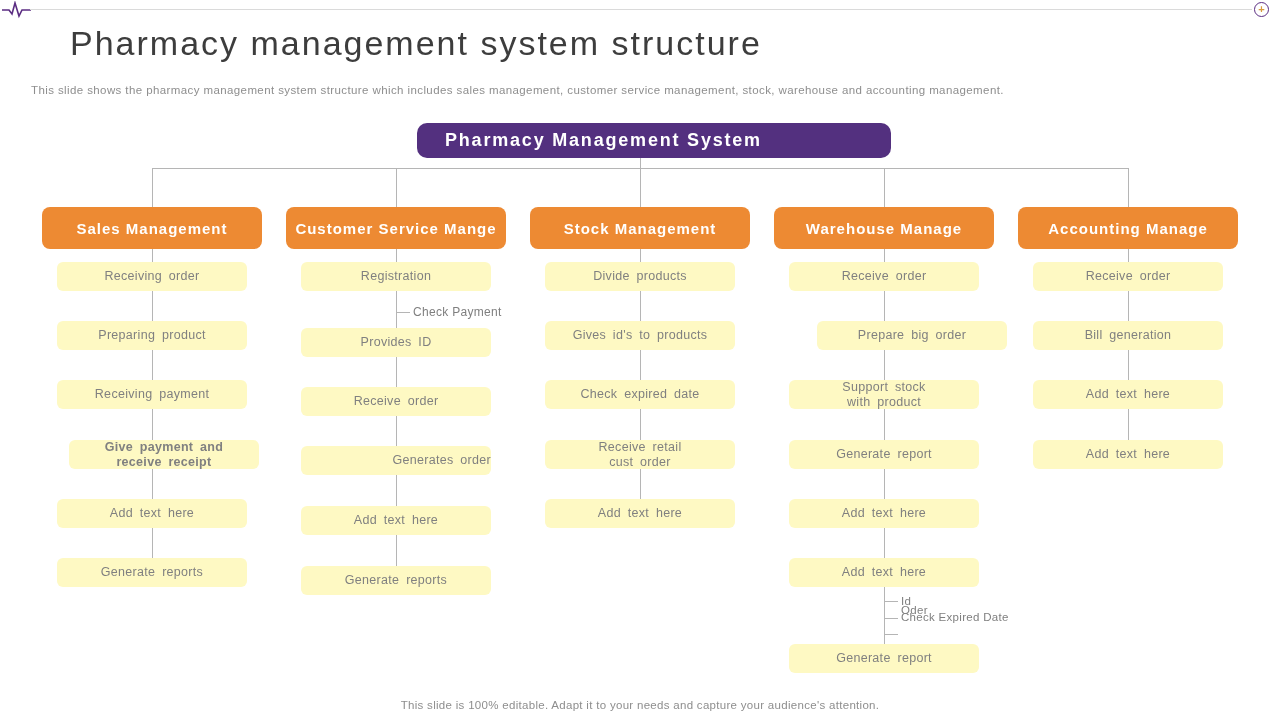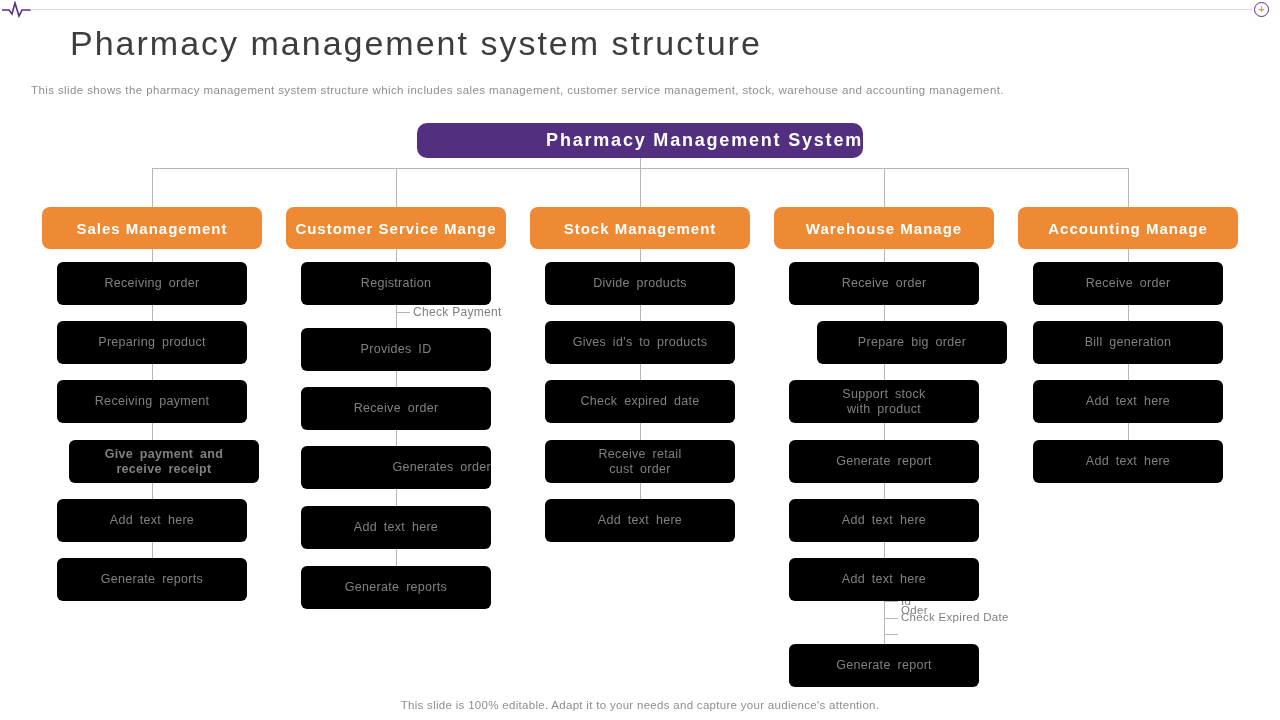--- a/index.html
+++ b/index.html
@@ -20,37 +20,37 @@
     position:absolute;left:30px;top:24px;font-size:34px;font-weight:400;color:#3d3d3d;
     letter-spacing:2px;white-space:nowrap;margin-left:40px;
   }
   .subtitle{
     position:absolute;left:31px;top:84px;font-size:11.5px;color:#8e8e8e;letter-spacing:0.4px;
     white-space:nowrap;
   }
   
   .root{
     position:absolute;left:417px;top:123px;width:446px;height:35px;background:#53307f;
-    border-radius:10px;display:flex;align-items:center;justify-content:flex-end;
+    border-radius:10px;display:flex;align-items:center;justify-content:flex-start;padding-left:28px;
   }
   .root span{color:#fff;font-size:18px;font-weight:700;letter-spacing:1.8px;white-space:nowrap;}
   
   .vline,.hline,.tick{position:absolute;background:#b5b5b5;}
   .vline{width:1px;}
   .hline{height:1px;}
   .tick{height:1px;width:13px;}
   
   .obox{
     position:absolute;top:207px;width:220px;height:42px;background:#ed8a33;border-radius:8px;
     display:flex;align-items:center;justify-content:center;
   }
   .obox span{color:#fff;font-size:15px;font-weight:700;letter-spacing:1px;white-space:nowrap;}
   
   .ibox{
-    position:absolute;width:190px;height:43px;background:#000000;border-radius:6px;
+    position:absolute;width:190px;height:29px;background:#fef9c3;border-radius:6px;
     display:flex;align-items:center;justify-content:center;
   }
   .ibox span{
     color:#808080;font-size:12.5px;letter-spacing:0.3px;word-spacing:3px;text-align:center;
     white-space:pre-line;line-height:15px;
   }
   
   .ann{position:absolute;color:#7f7f7f;font-size:12px;letter-spacing:0.3px;white-space:nowrap;}
   .ann.small{font-size:11.5px;}
   

